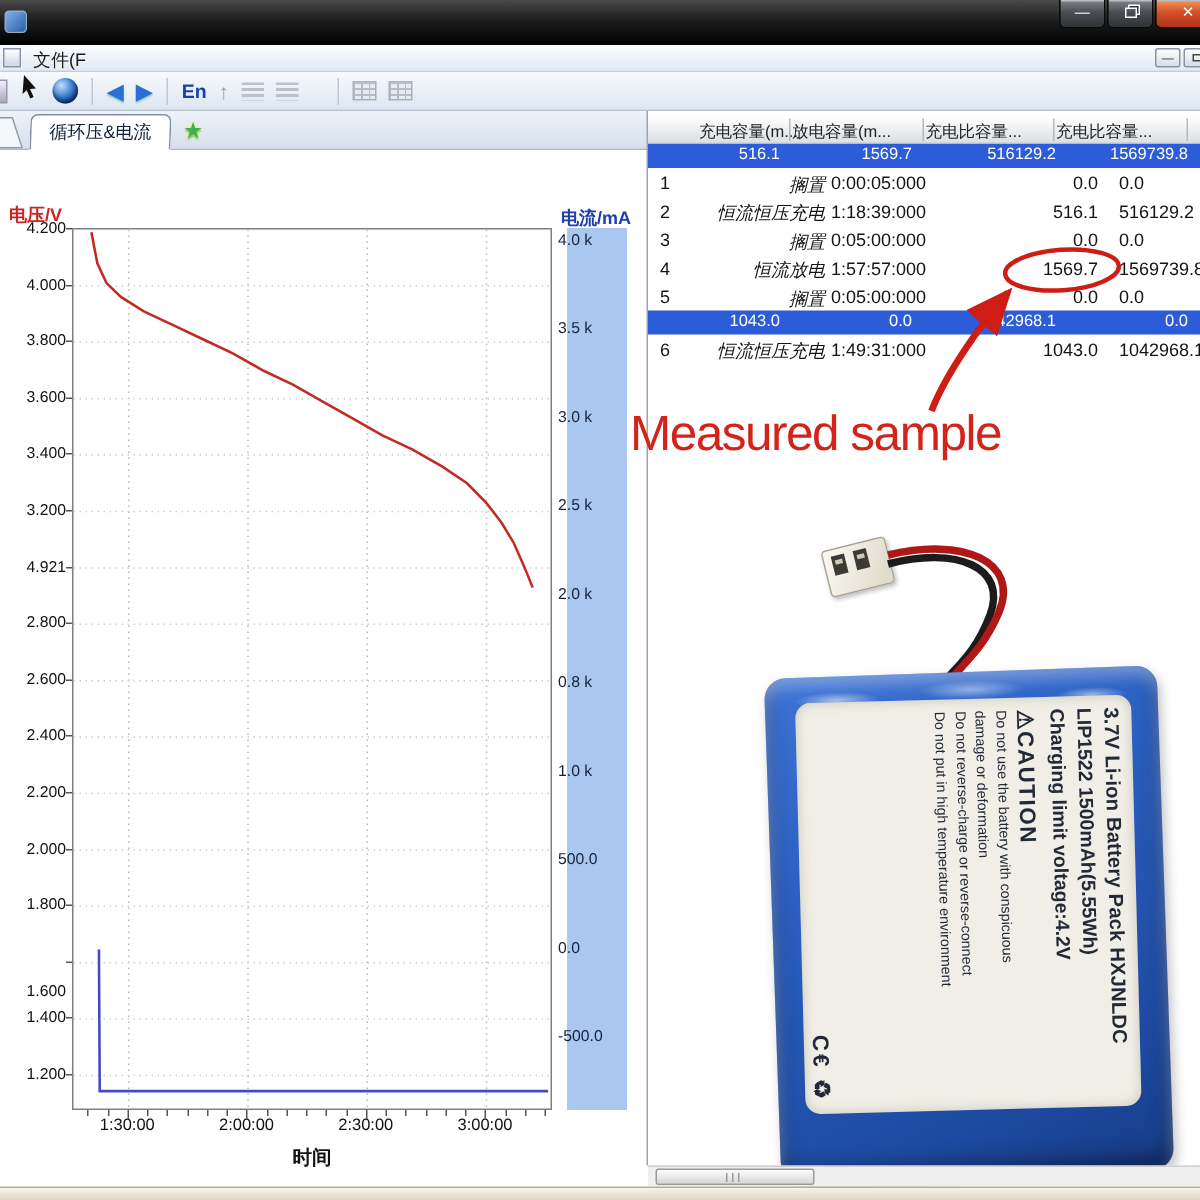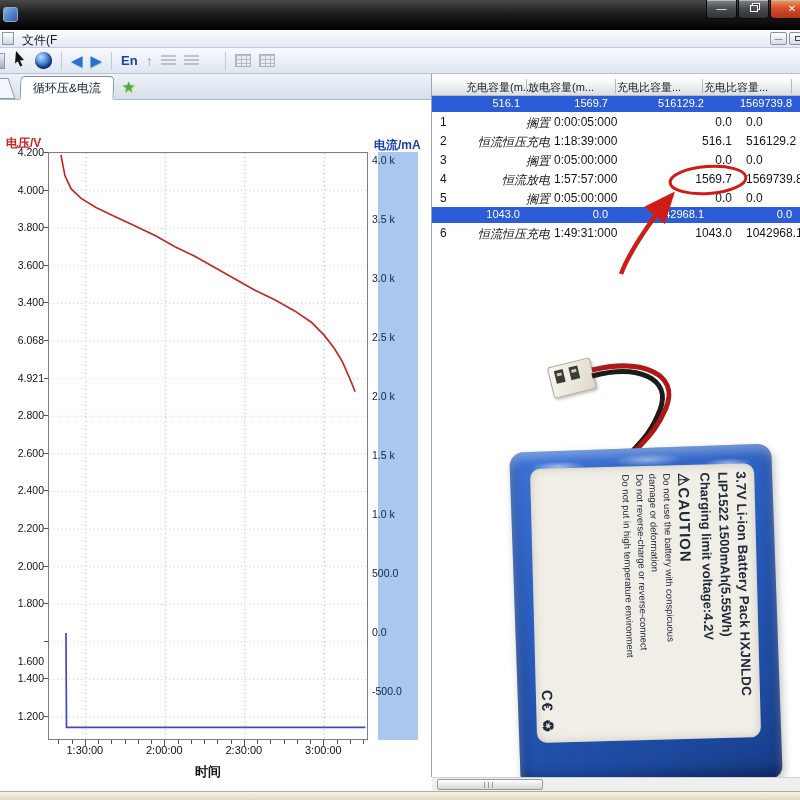--- a/index.html
+++ b/index.html
@@ -227,21 +227,21 @@
       <div class="ytick" style="left:0;top:46px">4.200</div>
       <div class="ytick-mark" style="left:44px;top:52px"></div>
       <div class="ytick" style="left:0;top:83.60000000000004px">4.000</div>
       <div class="ytick-mark" style="left:44px;top:89.60000000000004px"></div>
       <div class="ytick" style="left:0;top:121.19999999999999px">3.800</div>
       <div class="ytick-mark" style="left:44px;top:127.19999999999999px"></div>
       <div class="ytick" style="left:0;top:158.8px">3.600</div>
       <div class="ytick-mark" style="left:44px;top:164.8px"></div>
       <div class="ytick" style="left:0;top:196.39999999999998px">3.400</div>
       <div class="ytick-mark" style="left:44px;top:202.39999999999998px"></div>
-      <div class="ytick" style="left:0;top:234px">6.068</div>
+      <div class="ytick" style="left:0;top:234px">3.200</div>
       <div class="ytick-mark" style="left:44px;top:240px"></div>
       <div class="ytick" style="left:0;top:271.6px">4.921</div>
       <div class="ytick-mark" style="left:44px;top:277.6px"></div>
       <div class="ytick" style="left:0;top:309.20000000000005px">2.800</div>
       <div class="ytick-mark" style="left:44px;top:315.20000000000005px"></div>
       <div class="ytick" style="left:0;top:346.8px">2.600</div>
       <div class="ytick-mark" style="left:44px;top:352.8px"></div>
       <div class="ytick" style="left:0;top:384.4px">2.400</div>
       <div class="ytick-mark" style="left:44px;top:390.4px"></div>
       <div class="ytick" style="left:0;top:422px">2.200</div>
@@ -254,21 +254,21 @@
       <div class="ytick-mark" style="left:44px;top:540.8px"></div>
       <div class="ytick" style="left:0;top:572.4000000000001px">1.400</div>
       <div class="ytick-mark" style="left:44px;top:578.4000000000001px"></div>
       <div class="ytick" style="left:0;top:610px">1.200</div>
       <div class="ytick-mark" style="left:44px;top:616px"></div>
       <div class="ytick2" style="top:54px">4.0 k</div>
       <div class="ytick2" style="top:113px">3.5 k</div>
       <div class="ytick2" style="top:172px">3.0 k</div>
       <div class="ytick2" style="top:231px">2.5 k</div>
       <div class="ytick2" style="top:290px">2.0 k</div>
-      <div class="ytick2" style="top:349px">1.5 k</div>
+      <div class="ytick2" style="top:349px">0.8 k</div>
       <div class="ytick2" style="top:408px">1.0 k</div>
       <div class="ytick2" style="top:467px">500.0</div>
       <div class="ytick2" style="top:526px">0.0</div>
       <div class="ytick2" style="top:585px">-500.0</div>
       <div class="xtick" style="left:54.83500000000001px">1:30:00</div>
       <div class="xtick" style="left:134.33500000000004px">2:00:00</div>
       <div class="xtick" style="left:213.835px">2:30:00</div>
       <div class="xtick" style="left:293.33500000000004px">3:00:00</div>
       <div class="xtick-mark" style="left:58.335000000000015px;height:4px"></div>
       <div class="xtick-mark" style="left:71.58500000000001px;height:4px"></div>
@@ -371,20 +371,21 @@
 <svg class="annotation-overlay" viewBox="0 0 220 145">
   <ellipse cx="128" cy="30" rx="38" ry="13.5" fill="none" stroke="#cf1d15" stroke-width="3" transform="rotate(-4 128 30)"></ellipse>
   <defs>
     <marker id="ah" markerWidth="9" markerHeight="9" refX="6" refY="3" orient="auto">
       <path d="M0,0 L7,3 L0,6 Z" fill="#cf1d15"></path>
     </marker>
   </defs>
   <path d="M 41 124 C 50 100 74 66 92 45" fill="none" stroke="#cf1d15" stroke-width="4.5" marker-end="url(#ah)"></path>
 </svg>
 <div class="annotation-text">
+  <div>Measured sample</div>
 </div>
 
 <div class="photo">
   <div class="connector">
     <div class="pin p1"></div>
     <div class="pin p2"></div>
   </div>
   <svg class="wires" viewBox="0 0 300 130">
     <path d="M 92 26 C 138 14 172 28 160 60 C 150 86 138 94 130 104" fill="none" stroke="#1c1c1c" stroke-width="5"></path>
     <path d="M 92 20 C 142 8 180 24 166 58 C 155 84 142 92 134 103" fill="none" stroke="#b01818" stroke-width="5"></path>

